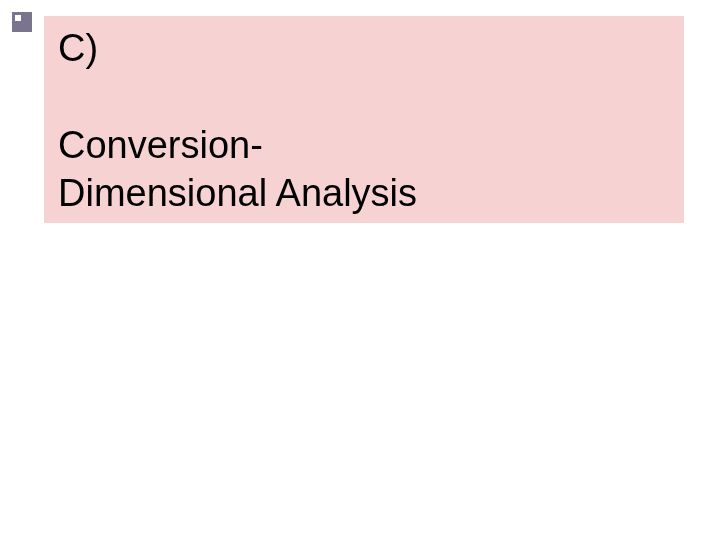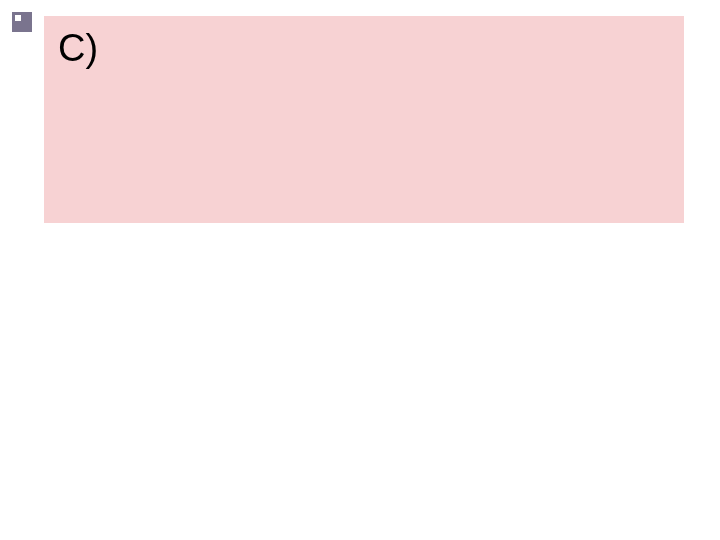--- a/index.html
+++ b/index.html
@@ -49,15 +49,16 @@
   </style>
 </head>
 <body>
 
 <div class="bullet"></div>
 
 <div class="title-box">
   <div class="title-text">
     <span>C)</span><br>
     <br>
-    <br>
+    <span>Conversion-</span><br>
+    <span>Dimensional Analysis</span>
   </div>
 </div>
 
 </body></html>

